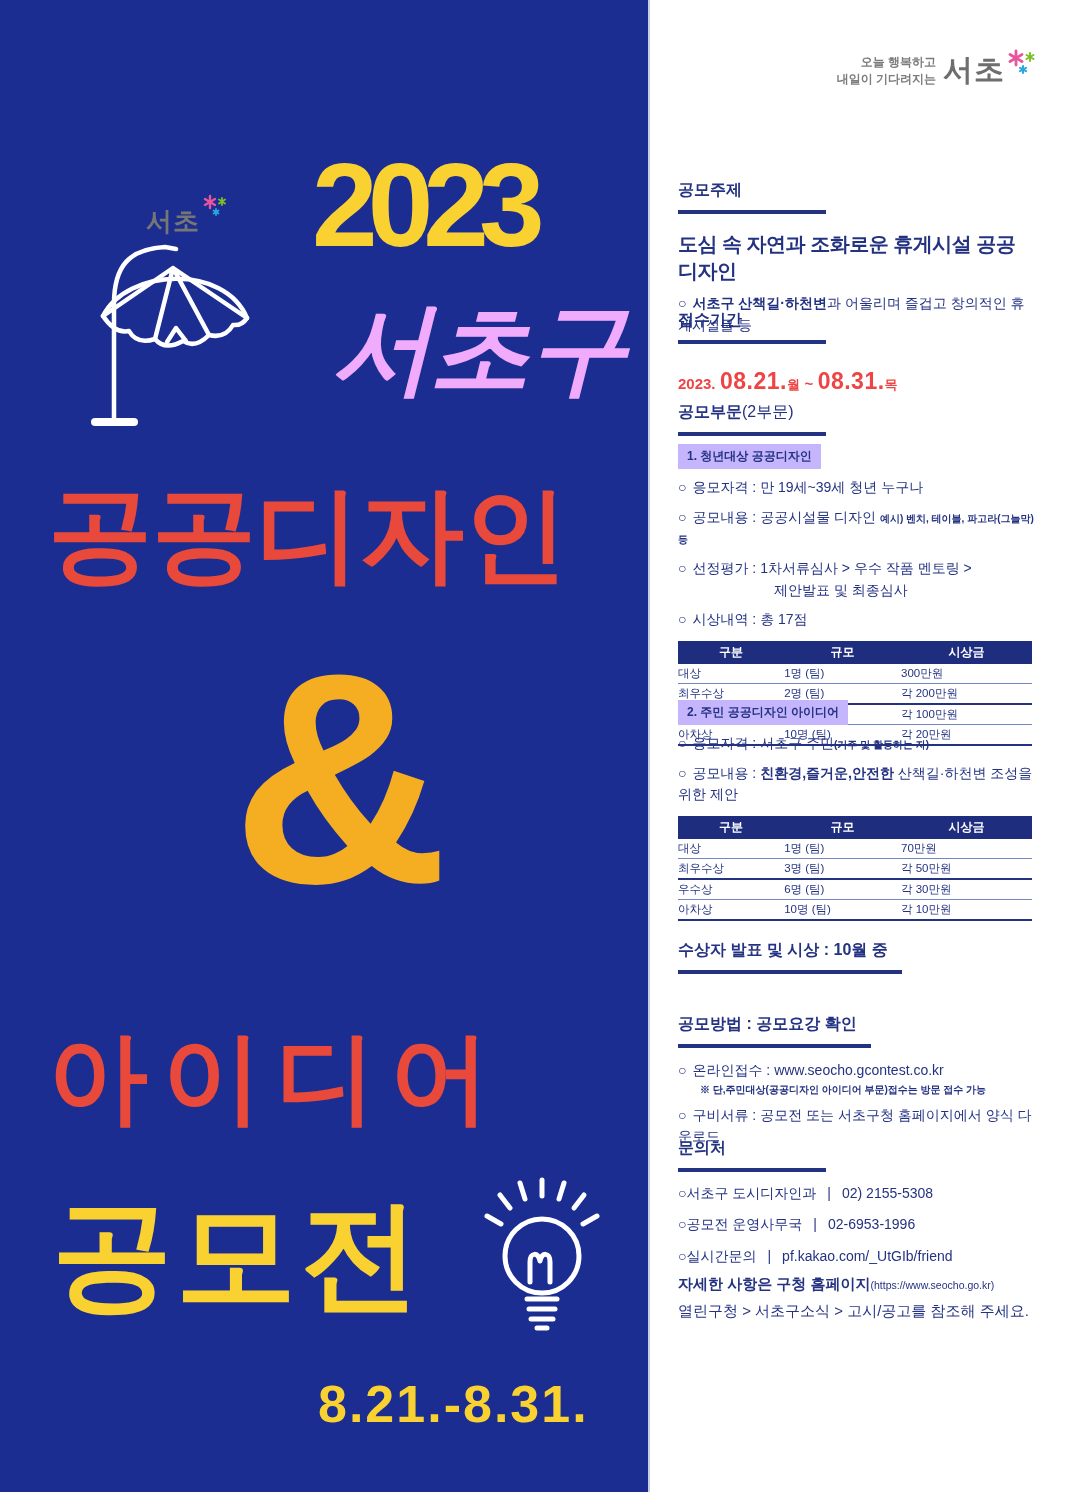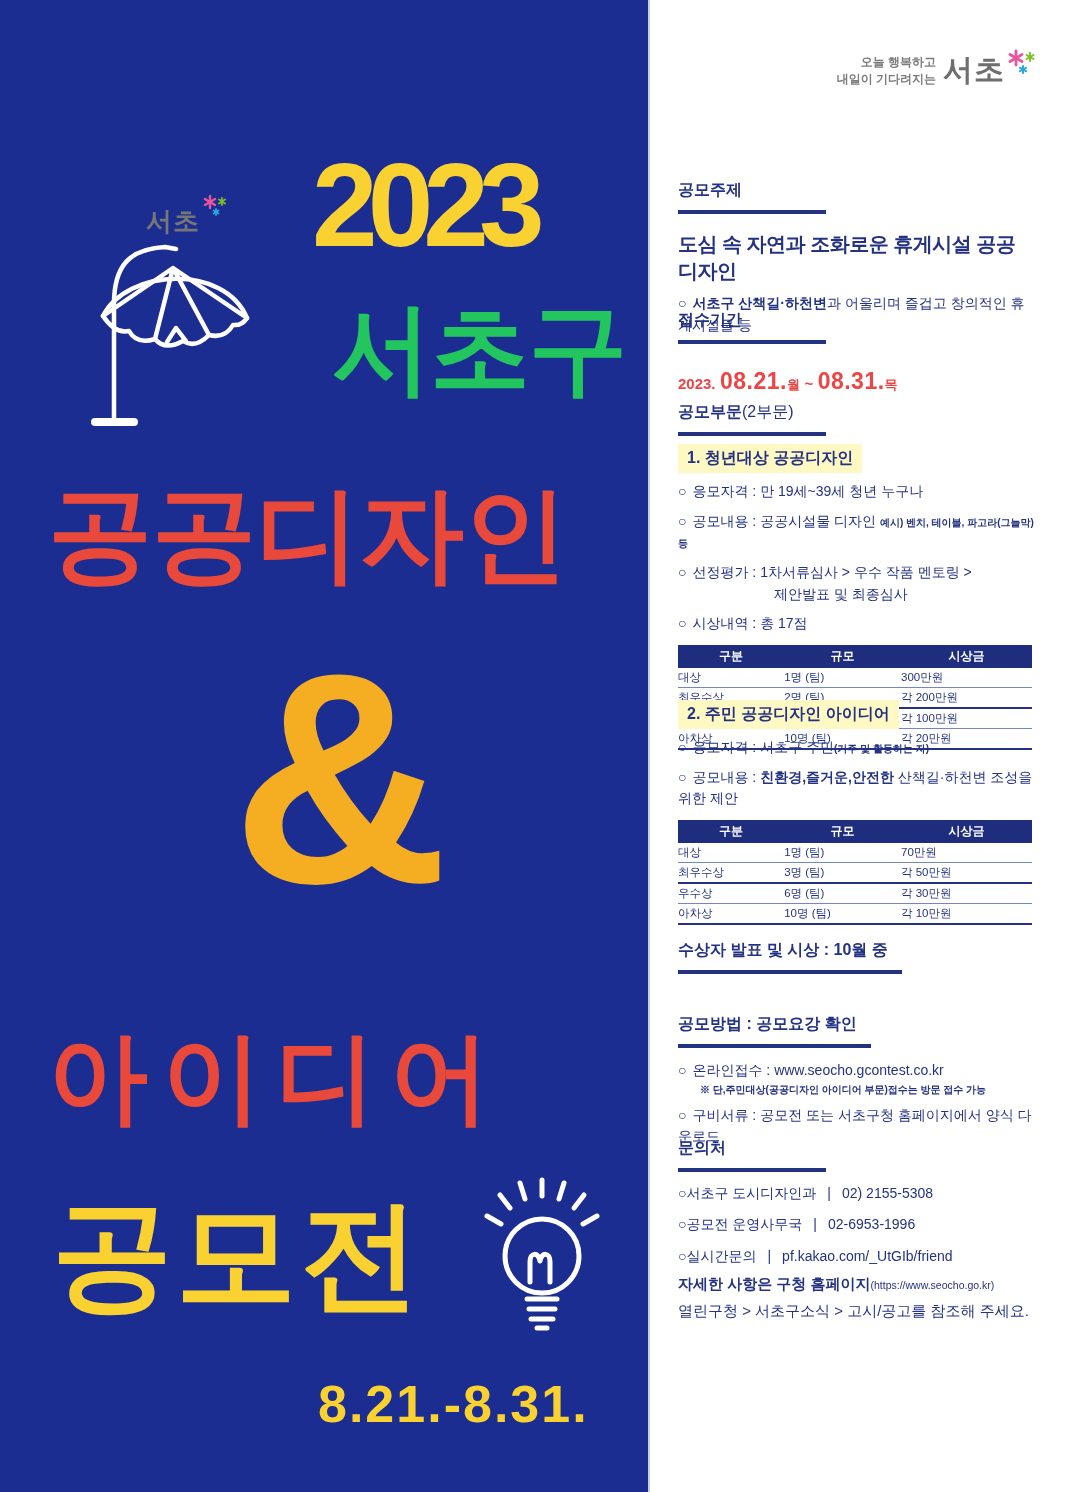--- a/index.html
+++ b/index.html
@@ -6,21 +6,21 @@
   body { font-family:"Liberation Sans", sans-serif; }
   .page { position:relative; width:1080px; height:1492px; background:#ffffff; overflow:hidden; }
 
   
   .left { position:absolute; left:0; top:0; width:648px; height:1492px; background:#1b2d91; }
   .panel-divider { position:absolute; left:648px; top:0; width:2px; height:1492px; background:#c9cfe2; }
 
   .year { position:absolute; left:312px; top:146px; font-size:118px; line-height:1;
           font-weight:900; letter-spacing:-10px; color:#f9d231; }
   .t-seocho { position:absolute; left:332px; top:293px; font-size:100px; line-height:1.1;
-          font-weight:900; letter-spacing:-2px; color:#22c55e; }
+          font-weight:900; letter-spacing:-2px; color:#f0abfc;font-style:italic; }
   .t-design { position:absolute; left:48px; top:472px; font-size:104px; line-height:1.2;
           font-weight:900; color:#e8493b; }
   .amp { position:absolute; left:232px; top:628px; font-size:300px; line-height:1;
           font-weight:800; color:#f5ad21; }
   .t-idea { position:absolute; left:48px; top:1022px; font-size:100px; line-height:1.1;
           font-weight:900; letter-spacing:14px; color:#e8493b; }
   .t-exhibit { position:absolute; left:52px; top:1182px; font-size:120px; line-height:1.2;
           font-weight:900; letter-spacing:4px; color:#f9d231; }
   .dates { position:absolute; left:318px; top:1378px; font-size:52px; line-height:1;
           font-weight:800; letter-spacing:2px; color:#f9d231; }
@@ -52,21 +52,21 @@
   .b-bold { font-weight:bold; }
   .b-note { font-size:10px; font-weight:bold; }
   .b-indent { padding-left:96px; font-size:14px; color:#243282; line-height:1.55; }
 
   .period-line { margin-top:24px; color:#ef4444; }
   .p-year { font-size:15px; font-weight:bold; }
   .p-big { font-size:23px; font-weight:800; letter-spacing:0.5px; }
   .p-day { font-size:13px; font-weight:bold; }
   .p-tilde { font-size:15px; font-weight:bold; }
 
-  .hl-title { display:inline-block; background:#fef9c3; color:#243282; font-size:16px;
+  .hl-title { display:inline-block; background:#c4b5fd; color:#243282; font-size:12px;
           font-weight:bold; padding:4px 9px; }
   .bullets { margin-top:6px; }
 
   table.award { border-collapse:collapse; width:354px; margin-top:10px; }
   table.award thead th { background:#1f2d7e; color:#ffffff; font-size:12px; font-weight:bold;
           padding:3px 12px; }
   table.award td { color:#243282; font-size:11.5px; text-align:left; padding:2px 0; }
   table.award tbody tr.thin td { border-bottom:1px solid #7487c2; }
   table.award tbody tr.thick td { border-bottom:2px solid #243282; }
 

